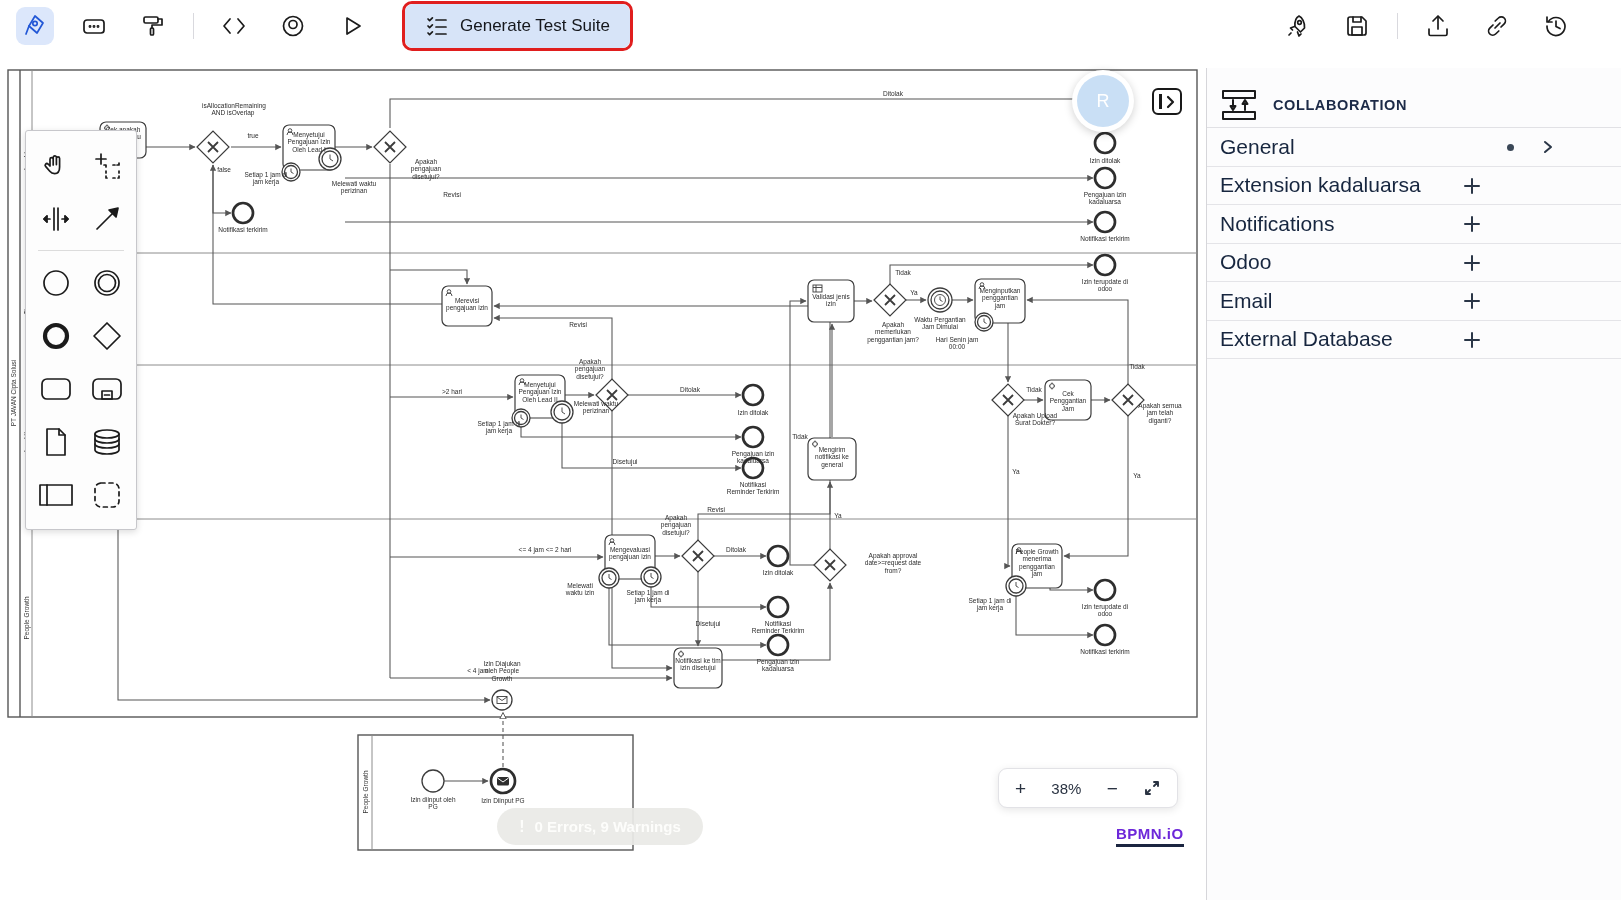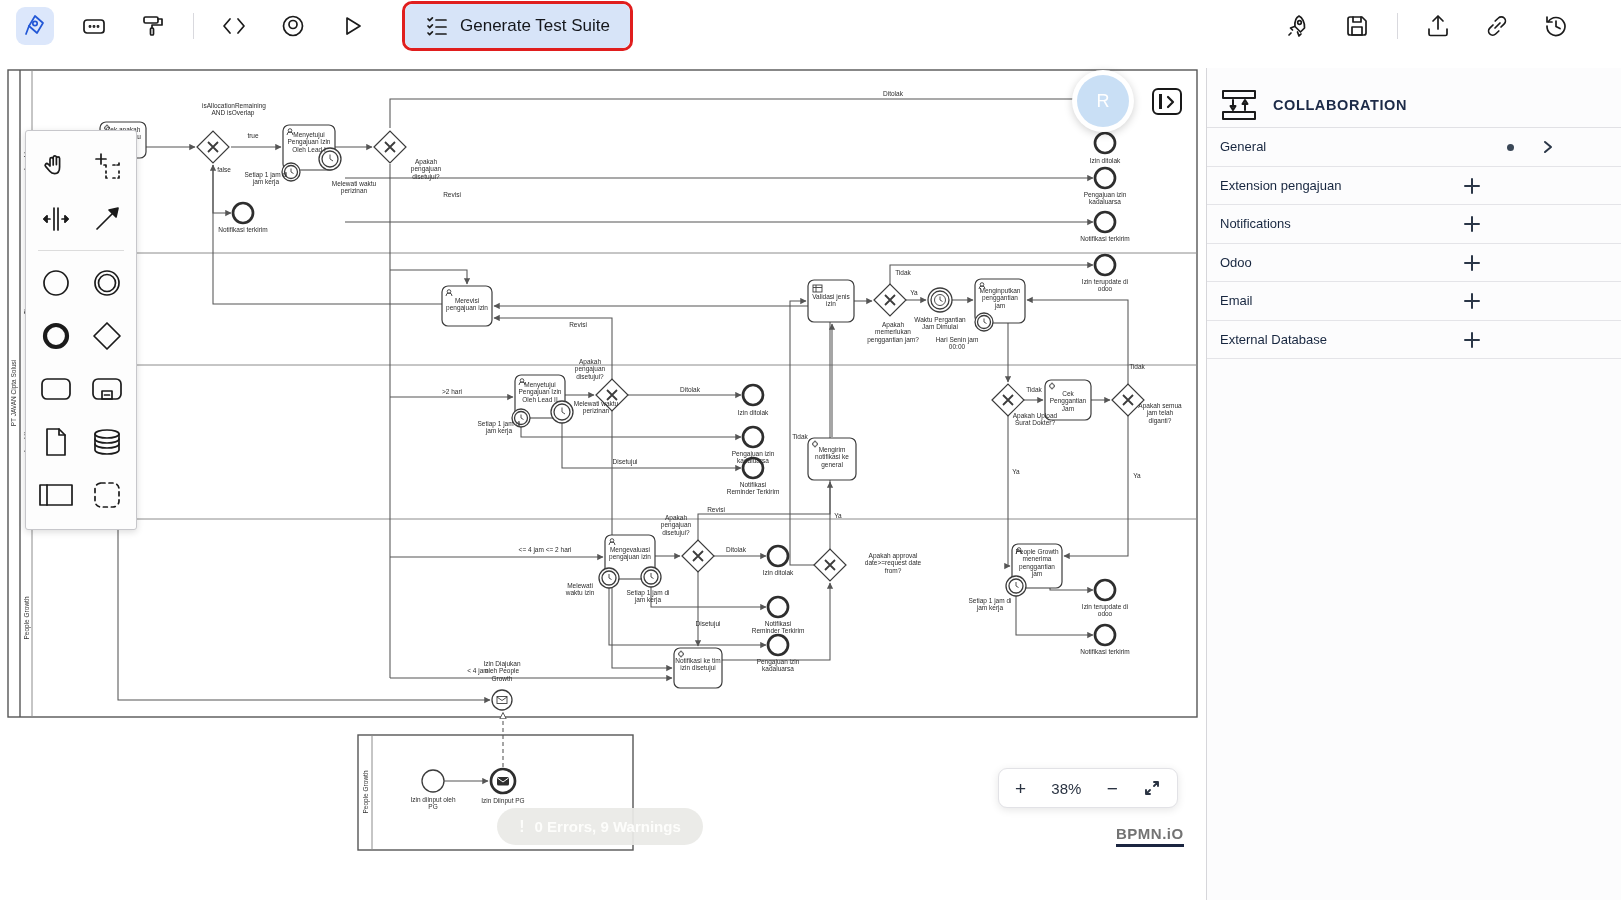--- a/index.html
+++ b/index.html
@@ -41,27 +41,27 @@
 .collapse-btn .bar{width:2.5px;height:15px;background:#191919;margin-left:5px}
 
 .zoombar{position:absolute;left:998px;top:700px;width:180px;height:40px;background:#fff;border:1px solid #e2e2e6;border-radius:9px;box-shadow:0 2px 8px rgba(0,0,0,.10);display:flex;align-items:center;justify-content:space-between;padding:0 16px;z-index:8}
 .zoombar .zb{font-size:19px;color:#2a3342;cursor:pointer;line-height:1}
 .zoombar .zl{font-size:15px;color:#2a3342}
 
 .warnpill{position:absolute;left:497px;top:740px;width:206px;height:37px;border-radius:19px;background:rgba(233,233,230,.93);display:flex;align-items:center;justify-content:center;gap:10px;z-index:8}
 .warnpill .ex{font-size:16px;font-weight:700;color:#fdfdfb}
 .warnpill .wt{font-size:15px;font-weight:700;color:#fdfdfb}
 
-.bpmnlogo{position:absolute;left:1116px;top:757px;font-size:15px;font-weight:800;letter-spacing:.5px;color:#737373;border-bottom:3px solid #1b2540;padding-bottom:2px;z-index:8}
+.bpmnlogo{position:absolute;left:1116px;top:757px;font-size:15px;font-weight:800;letter-spacing:.5px;color:#6d28d9;border-bottom:3px solid #1b2540;padding-bottom:2px;z-index:8}
 
 .panel{position:absolute;top:68px;right:0;width:415px;bottom:0;background:#fcfcfd;border-left:1px solid #d6d6da;z-index:25}
 .phead{display:flex;align-items:center;gap:15px;padding:21px 13px 6px;border-bottom:1px solid #e1e1e5}
 .ptitle{font-size:14.5px;font-weight:700;letter-spacing:.6px;color:#1c2a47}
 .prow{position:relative;display:flex;align-items:center;height:38.5px;padding:0 13px;border-bottom:1px solid #e4e4e8;cursor:pointer}
-.prow .lbl{font-size:13px;color:#17263f}
+.prow .lbl{font-size:21px;color:#17263f}
 .prow .plus{position:absolute;left:255px;top:9px}
 .prow .dot{position:absolute;left:300px;top:16px;width:7px;height:7px;border-radius:50%;background:#3a4757}
 .prow .chev{position:absolute;left:333px;top:11px}
 </style>
 </head>
 <body>
 
 <div class="toolbar">
   <div class="tgroup-left">
     <div class="tbtn active">
@@ -689,21 +689,21 @@
     <span class="ptitle">COLLABORATION</span>
   </div>
   <div class="prow">
     <span class="lbl">General</span>
     <span class="dot"></span>
     <svg class="chev ic" width="16" height="16" style="stroke:#2a3647;stroke-width:2">
         <polyline points="5,3 11,8 5,13"></polyline>
       </svg>
   </div>
   <div class="prow">
-    <span class="lbl">Extension pengajuan</span>
+    <span class="lbl">Extension kadaluarsa</span>
     <svg class="plus ic" width="20" height="20" style="stroke:#2a3647;stroke-width:2">
         <line x1="10" y1="3" x2="10" y2="17"></line>
         <line x1="3" y1="10" x2="17" y2="10"></line>
       </svg>
   </div>
   <div class="prow">
     <span class="lbl">Notifications</span>
     <svg class="plus ic" width="20" height="20" style="stroke:#2a3647;stroke-width:2">
         <line x1="10" y1="3" x2="10" y2="17"></line>
         <line x1="3" y1="10" x2="17" y2="10"></line>

